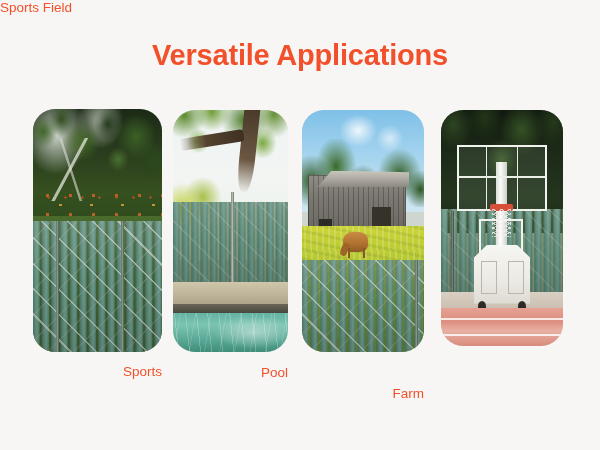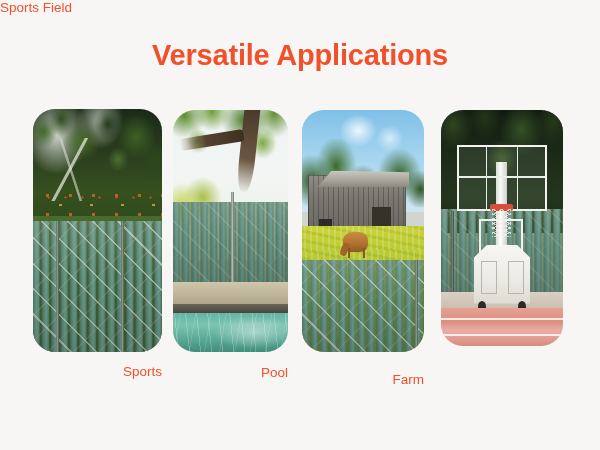--- a/index.html
+++ b/index.html
@@ -268,21 +268,21 @@
   }
   .farm-cow-head {
     position: absolute; left: 32%; top: 55%; width: 6%; height: 5.5%;
     background: #9e6428;
     border-radius: 40% 20% 30% 40%;
     transform: rotate(22deg);
   }
   .farm-cow-leg1 { position: absolute; left: 38%; top: 57%; width: 2px; height: 4%; background: #8a5623; }
   .farm-cow-leg2 { position: absolute; left: 50%; top: 57%; width: 2px; height: 4%; background: #8a5623; }
   #farm-fence { top: 62%; height: 38%; }
-  #cap-farm { left: 302px; top: 372px; width: 122px; }
+  #cap-farm { left: 302px; top: 386px; width: 122px; }
 
   
   #card-sports { left: 441px; top: 110px; width: 122px; height: 236px; }
 
   .sp-bg {
     position: absolute; left: 0; top: 0; width: 100%; height: 52%;
     background: linear-gradient(180deg, #10180f 0%, #1c2a18 35%, #24351d 70%, #1b2a16 100%);
   }
   .sp-trees {
     position: absolute; left: 0; top: 0; width: 100%; height: 52%;

